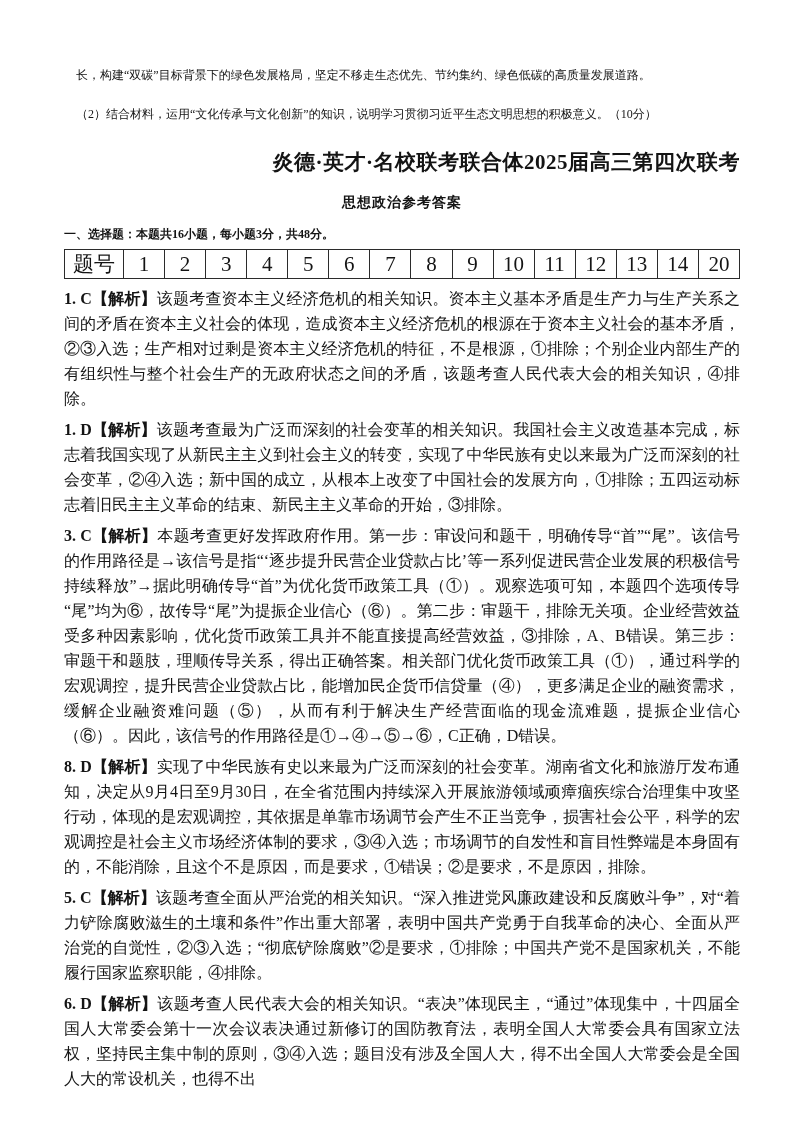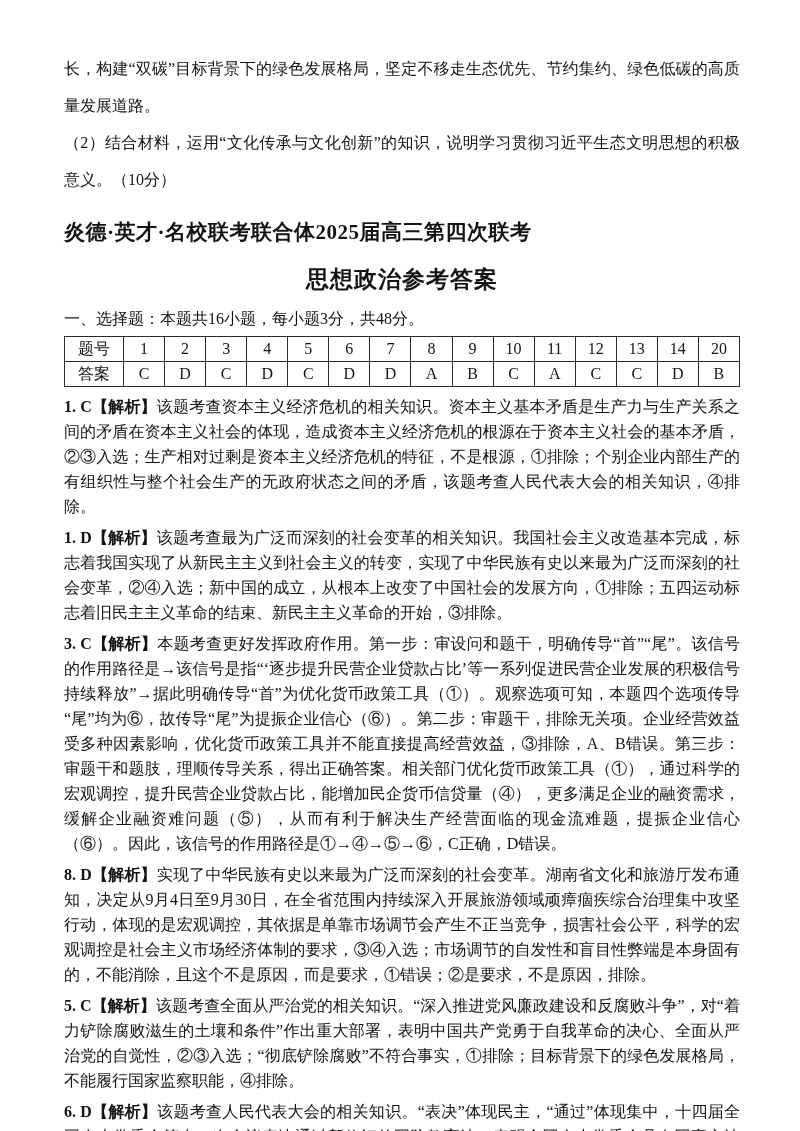--- a/index.html
+++ b/index.html
@@ -14,50 +14,50 @@
     font-family: "Liberation Serif", "DejaVu Serif", serif;
     overflow: hidden;
   }
   .page {
     box-sizing: border-box;
     width: 800px;
     height: 1131px;
     padding: 50px 60px 0 64px;
   }
   .body-text {
-    font-size: 16px;
-    line-height: 37px;
+    font-size: 12px;
+    line-height: 27px;
     text-align: justify;
-    margin: 0;
+    margin: 12px;
   }
   .title {
     font-size: 21px;
     font-weight: bold;
-    text-align: left;
+    text-align: right;
     margin: 20px 0 0 0;
     letter-spacing: 0.5px;
   }
   .subtitle {
-    font-size: 23px;
+    font-size: 14px;
     font-weight: bold;
     text-align: center;
     margin: 18px 0 14px 0;
     letter-spacing: 1px;
     font-family: Liberation Serif, serif;
   }
   .section-heading {
-    font-size: 16px;
-    font-weight: normal;
+    font-size: 12px;
+    font-weight: bold;
     margin: 12px 0 6px 0;
   }
   table.answer-table {
     width: 100%;
     border-collapse: collapse;
     table-layout: fixed;
-    font-size: 16px;
+    font-size: 21px;
   }
   table.answer-table td {
     border: 1px solid #2b2b2b;
     text-align: center;
     height: 24px;
     padding: 0;
     overflow: hidden;
   }
   td.row-label {
     width: 58px;
@@ -101,43 +101,25 @@
       <td>7</td>
       <td>8</td>
       <td>9</td>
       <td>10</td>
       <td>11</td>
       <td>12</td>
       <td>13</td>
       <td>14</td>
       <td>20</td>
     </tr>
-    <tr>
-      <td class="row-label">答案</td>
-      <td>C</td>
-      <td>D</td>
-      <td>C</td>
-      <td>D</td>
-      <td>C</td>
-      <td>D</td>
-      <td>D</td>
-      <td>A</td>
-      <td>B</td>
-      <td>C</td>
-      <td>A</td>
-      <td>C</td>
-      <td>C</td>
-      <td>D</td>
-      <td>B</td>
-    </tr>
   </tbody>
     </table>
 
   <div class="explanations">
     <p><span class="expl-prefix">1. C【解析】</span><span>该题考查资本主义经济危机的相关知识。资本主义基本矛盾是生产力与生产关系之间的矛盾在资本主义社会的体现，造成资本主义经济危机的根源在于资本主义社会的基本矛盾，②③入选；生产相对过剩是资本主义经济危机的特征，不是根源，①排除；个别企业内部生产的有组织性与整个社会生产的无政府状态之间的矛盾，该题考查人民代表大会的相关知识，④排除。</span></p>
     <p><span class="expl-prefix">1. D【解析】</span><span>该题考查最为广泛而深刻的社会变革的相关知识。我国社会主义改造基本完成，标志着我国实现了从新民主主义到社会主义的转变，实现了中华民族有史以来最为广泛而深刻的社会变革，②④入选；新中国的成立，从根本上改变了中国社会的发展方向，①排除；五四运动标志着旧民主主义革命的结束、新民主主义革命的开始，③排除。</span></p>
     <p><span class="expl-prefix">3. C【解析】</span><span>本题考查更好发挥政府作用。第一步：审设问和题干，明确传导“首”“尾”。该信号的作用路径是→该信号是指“‘逐步提升民营企业贷款占比’等一系列促进民营企业发展的积极信号持续释放”→据此明确传导“首”为优化货币政策工具（①）。观察选项可知，本题四个选项传导“尾”均为⑥，故传导“尾”为提振企业信心（⑥）。第二步：审题干，排除无关项。企业经营效益受多种因素影响，优化货币政策工具并不能直接提高经营效益，③排除，A、B错误。第三步：审题干和题肢，理顺传导关系，得出正确答案。相关部门优化货币政策工具（①），通过科学的宏观调控，提升民营企业贷款占比，能增加民企货币信贷量（④），更多满足企业的融资需求，缓解企业融资难问题（⑤），从而有利于解决生产经营面临的现金流难题，提振企业信心（⑥）。因此，该信号的作用路径是①→④→⑤→⑥，C正确，D错误。</span></p>
     <p><span class="expl-prefix">8. D【解析】</span><span>实现了中华民族有史以来最为广泛而深刻的社会变革。湖南省文化和旅游厅发布通知，决定从9月4日至9月30日，在全省范围内持续深入开展旅游领域顽瘴痼疾综合治理集中攻坚行动，体现的是宏观调控，其依据是单靠市场调节会产生不正当竞争，损害社会公平，科学的宏观调控是社会主义市场经济体制的要求，③④入选；市场调节的自发性和盲目性弊端是本身固有的，不能消除，且这个不是原因，而是要求，①错误；②是要求，不是原因，排除。</span></p>
-    <p><span class="expl-prefix">5. C【解析】</span><span>该题考查全面从严治党的相关知识。“深入推进党风廉政建设和反腐败斗争”，对“着力铲除腐败滋生的土壤和条件”作出重大部署，表明中国共产党勇于自我革命的决心、全面从严治党的自觉性，②③入选；“彻底铲除腐败”不符合事实，①排除；目标背景下的绿色发展格局，不能履行国家监察职能，④排除。</span></p>
+    <p><span class="expl-prefix">5. C【解析】</span><span>该题考查全面从严治党的相关知识。“深入推进党风廉政建设和反腐败斗争”，对“着力铲除腐败滋生的土壤和条件”作出重大部署，表明中国共产党勇于自我革命的决心、全面从严治党的自觉性，②③入选；“彻底铲除腐败”②是要求，①排除；中国共产党不是国家机关，不能履行国家监察职能，④排除。</span></p>
     <p><span class="expl-prefix">6. D【解析】</span><span>该题考查人民代表大会的相关知识。“表决”体现民主，“通过”体现集中，十四届全国人大常委会第十一次会议表决通过新修订的国防教育法，表明全国人大常委会具有国家立法权，坚持民主集中制的原则，③④入选；题目没有涉及全国人大，得不出全国人大常委会是全国人大的常设机关，也得不出</span></p>
   </div>
 
 </div>
 
 </body></html>

